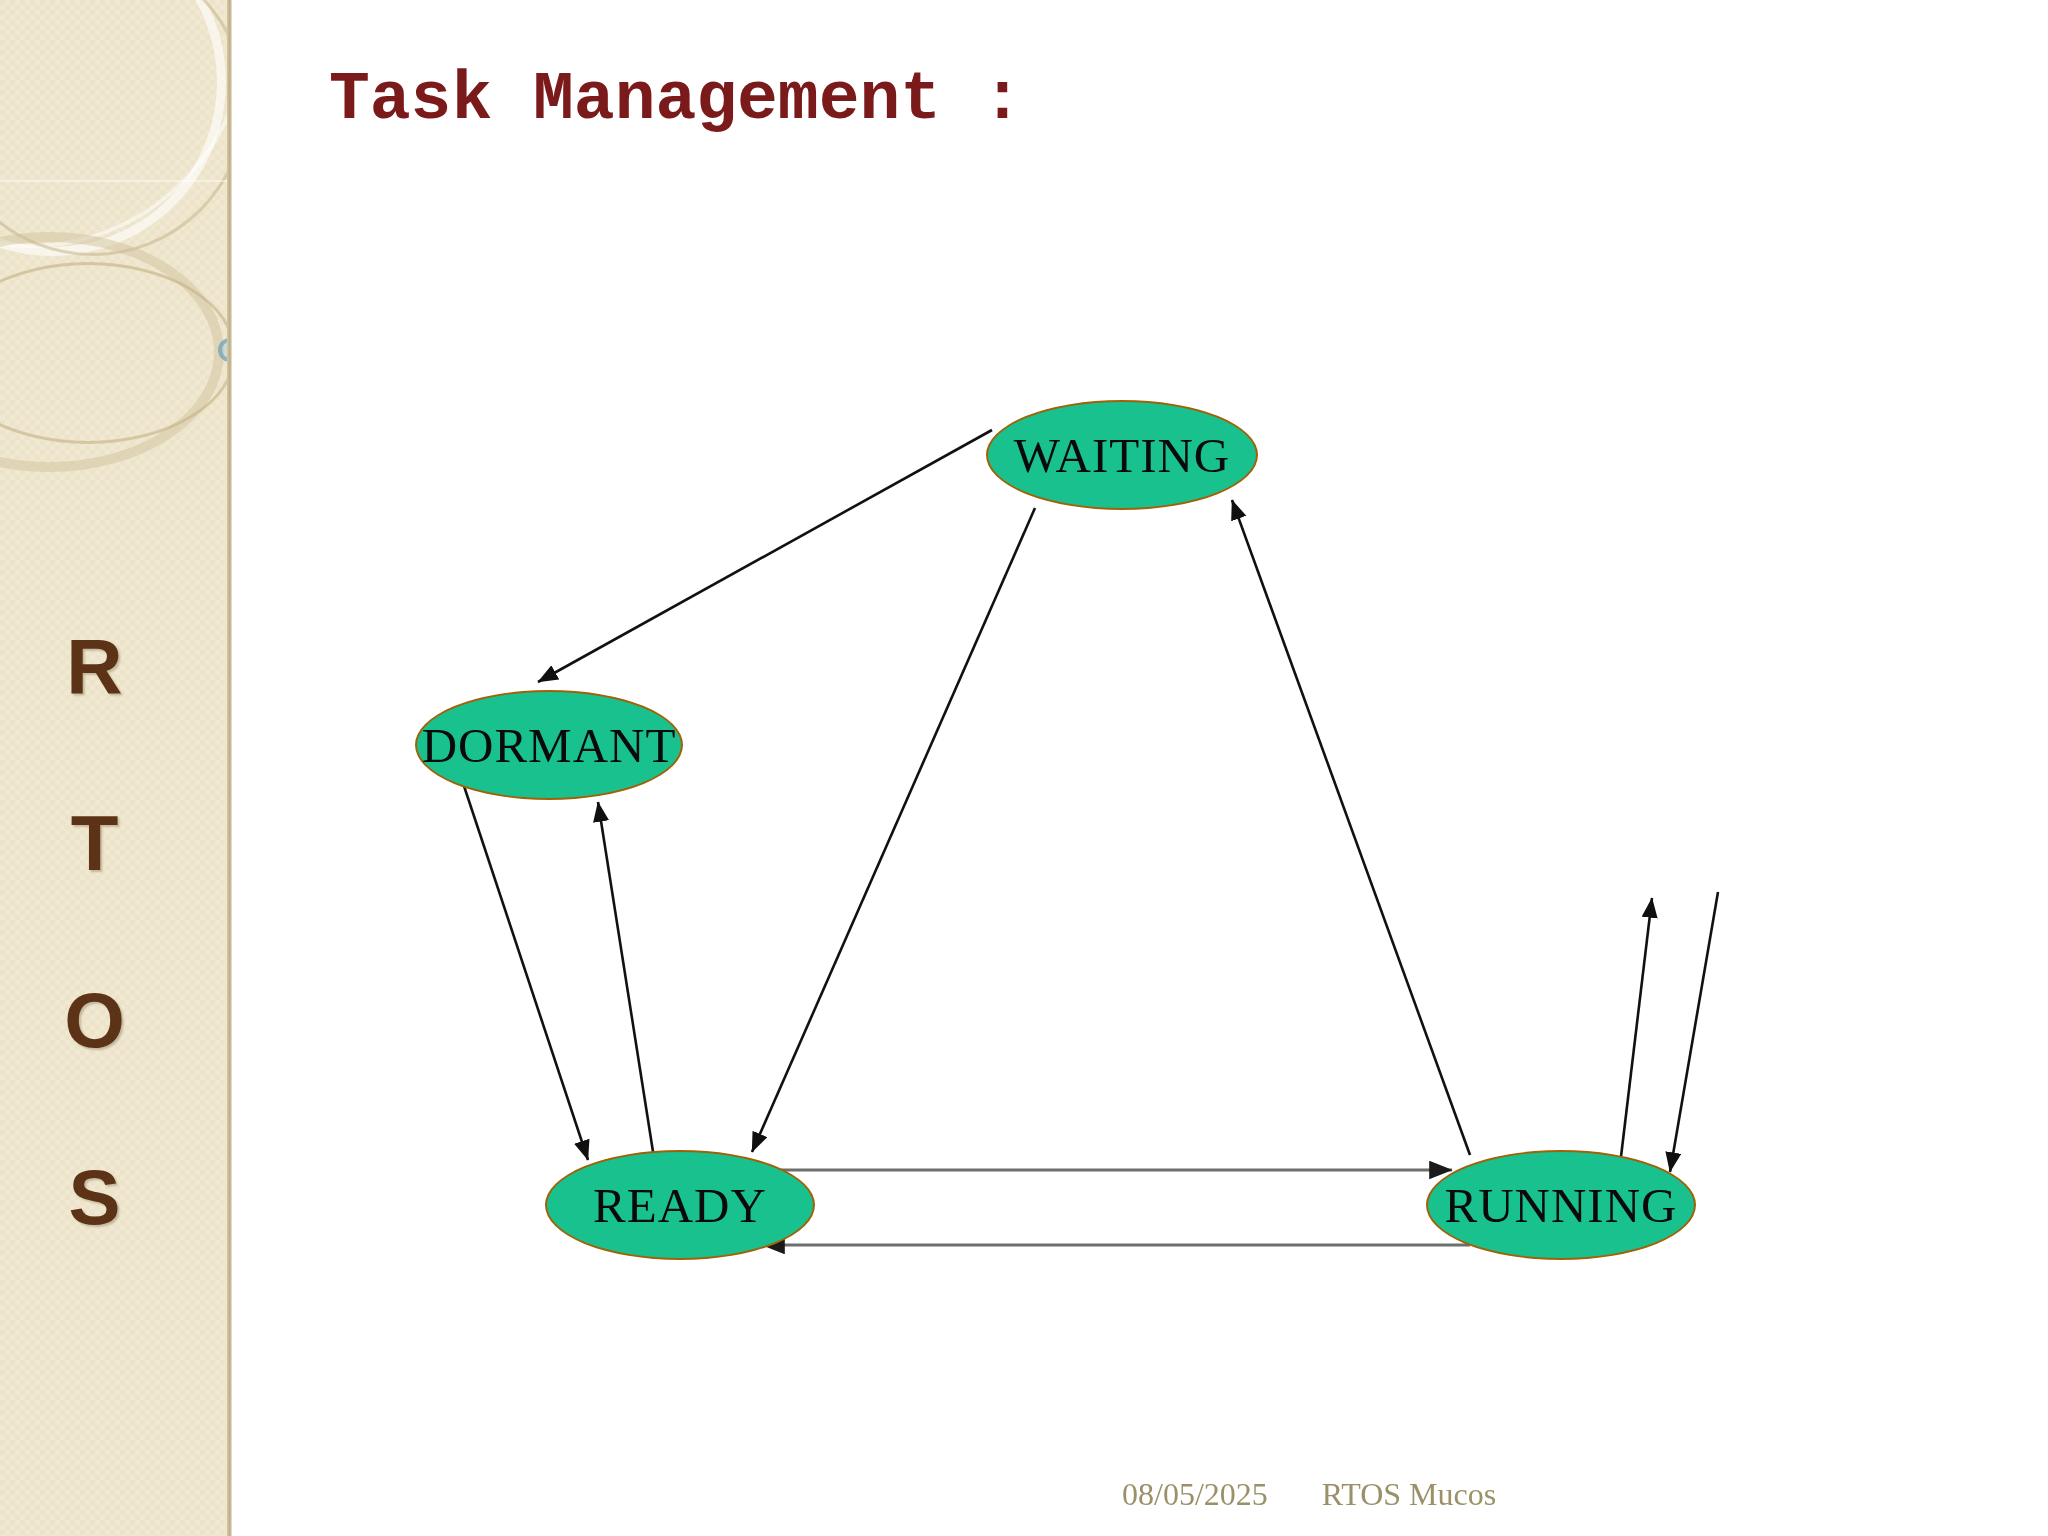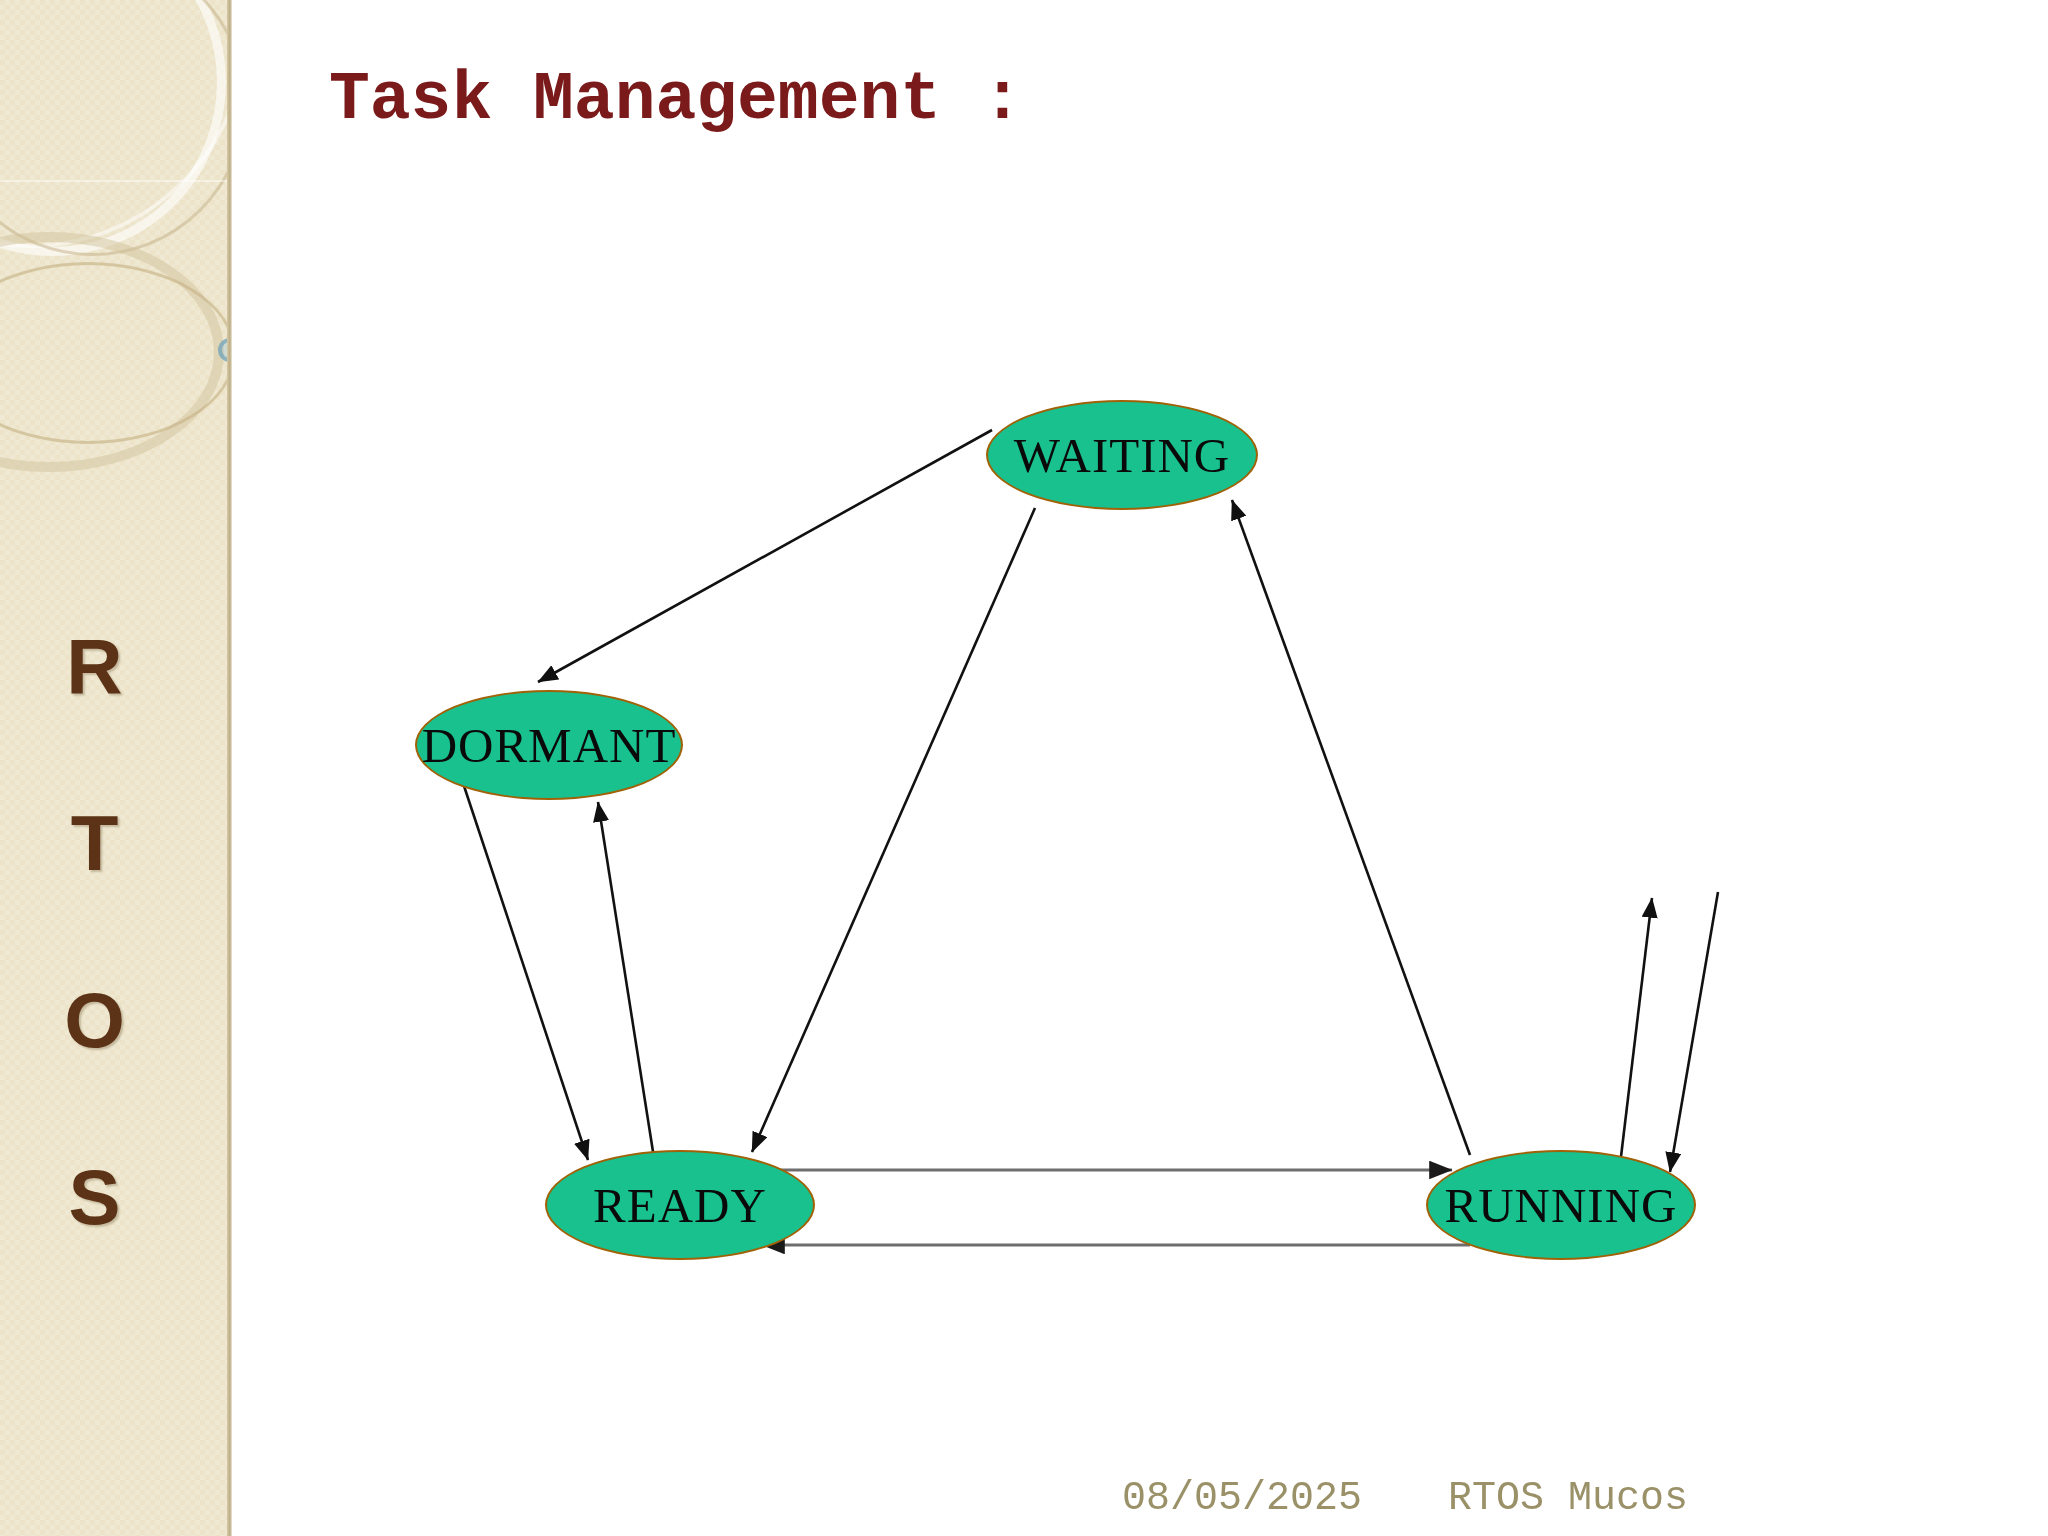--- a/index.html
+++ b/index.html
@@ -91,22 +91,22 @@
   #node-waiting {left:986px; top:400px; width:272px; height:110px;}
   #node-dormant {left:415px; top:690px; width:268px; height:110px;}
   #node-ready   {left:545px; top:1150px;width:270px; height:110px;}
   #node-running {left:1426px;top:1150px;width:270px; height:110px;}
   #node-isr     {left:1545px;top:785px; width:280px; height:110px;}
 
   
   #footer{
     position:absolute;left:1122px;top:1476px;
     color:#9b9168;
-    font-family:Liberation Mono, monospace;
-    font-size:40px;
+    font-family:Liberation Serif, serif;
+    font-size:32px;
     white-space:nowrap;
   }
   #footer .gap{display:inline-block;width:38px;}
 </style>
 </head>
 <body>
 
 <div id="slide">
 
   <div id="sidebar">

